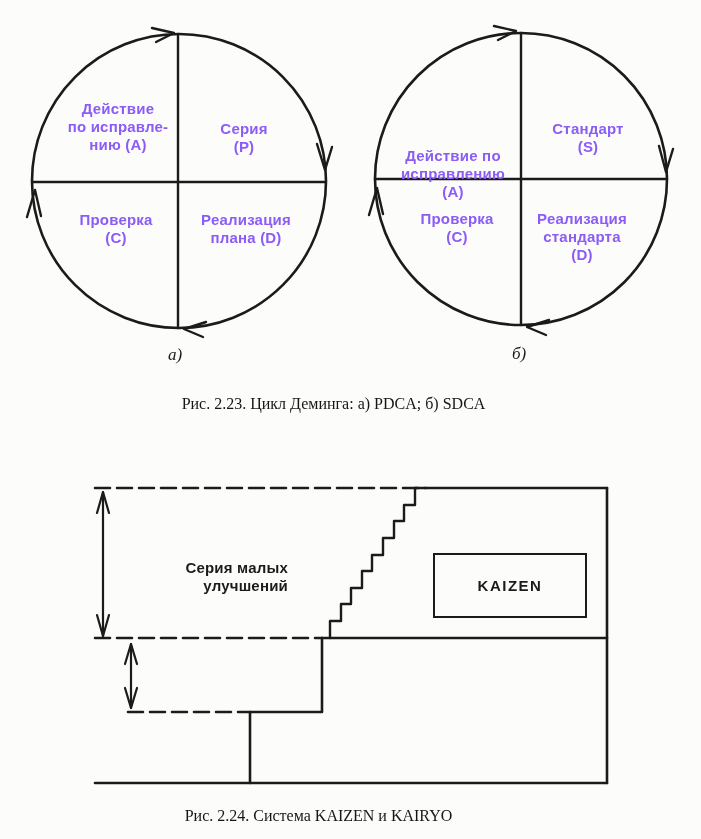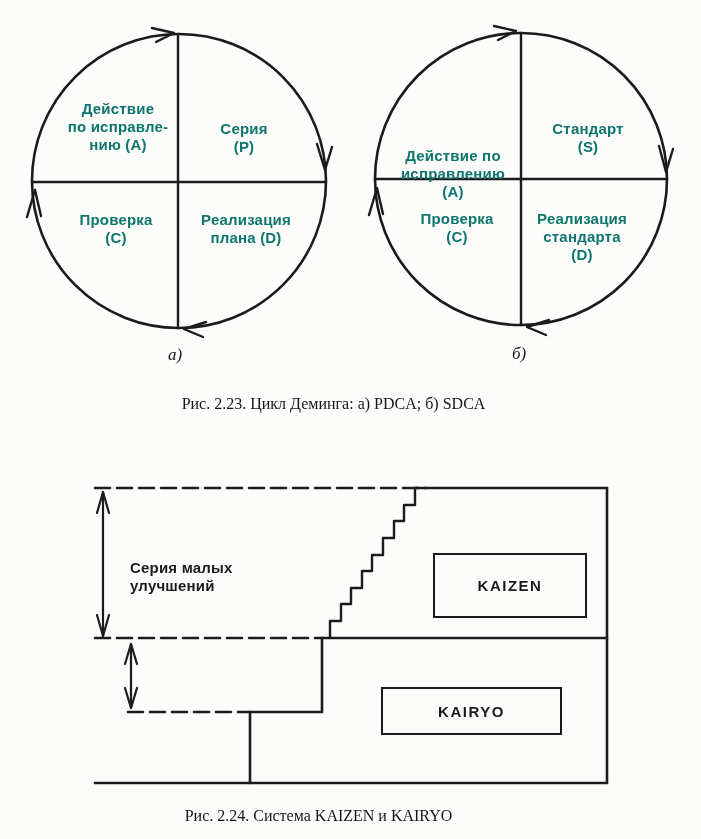--- a/index.html
+++ b/index.html
@@ -14,21 +14,21 @@
   }
   svg.linework{position:absolute;left:0;top:0;}
   .qlabel{
     position:absolute;
     white-space:pre-line;
     text-align:center;
     font-size:15px;
     line-height:18px;
     font-weight:600;
     letter-spacing:0.2px;
-    color:#0f766e;
+    color:#8b5cf6;
   }
   .freelabel{
     position:absolute;
     white-space:pre-line;
     font-size:15px;
     line-height:18px;
     font-weight:600;
     letter-spacing:0.2px;
   }
   .sublabel{
@@ -138,25 +138,22 @@
 (С)</div>
   <div class="qlabel" style="left:512px;top:210px;width:140px;">Реализация
 стандарта
 (D)</div>
 
   <div class="sublabel" style="left:168px;top:346px;">а)</div>
   <div class="sublabel" style="left:512px;top:345px;">б)</div>
 
   <div class="caption caption-fig23">Рис. 2.23. Цикл Деминга: а) PDCA; б) SDCA</div>
 
-  <div class="freelabel" style="left:130px;top:559px;width:142px;text-align:left;">Серия малых
+  <div class="freelabel" style="left:146px;top:559px;width:142px;text-align:right;">Серия малых
 улучшений</div>
 
   <div class="diagram-box box-kaizen">
     <span>KAIZEN</span>
-  </div>
-  <div class="diagram-box box-kairyo">
-    <span>KAIRYO</span>
   </div>
 
   <div class="caption caption-fig24">Рис. 2.24. Система KAIZEN и KAIRYO</div>
 
 </div>
 
 </body></html>

